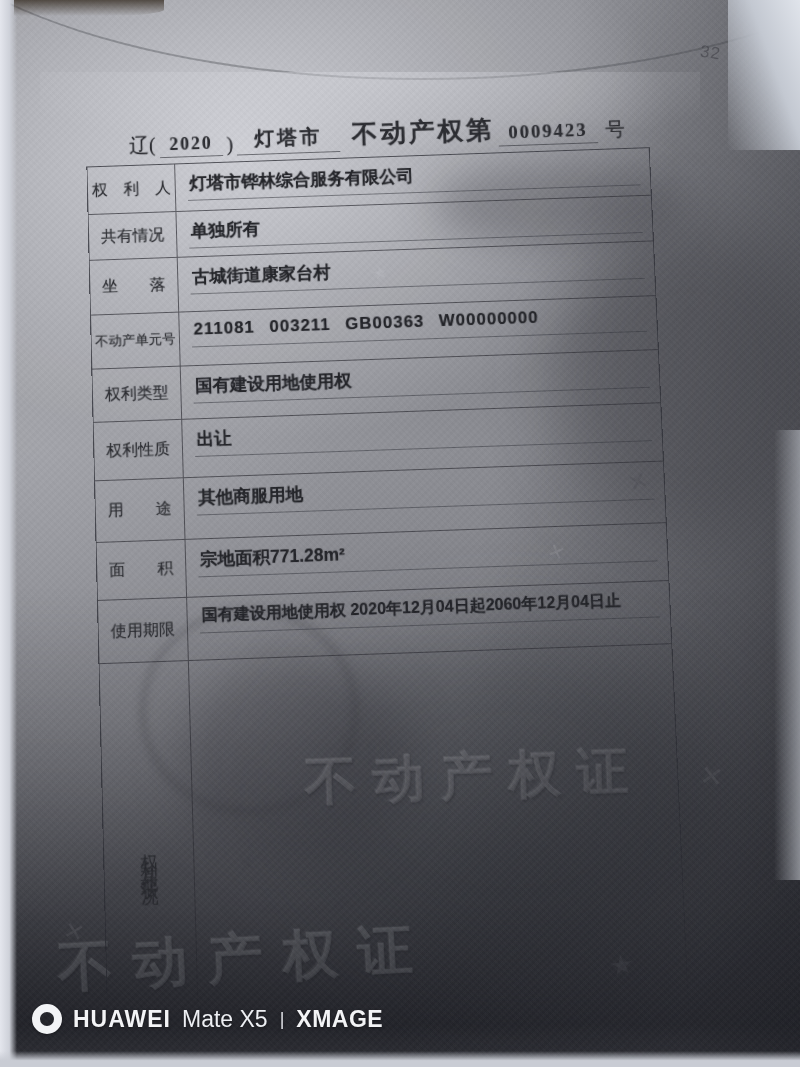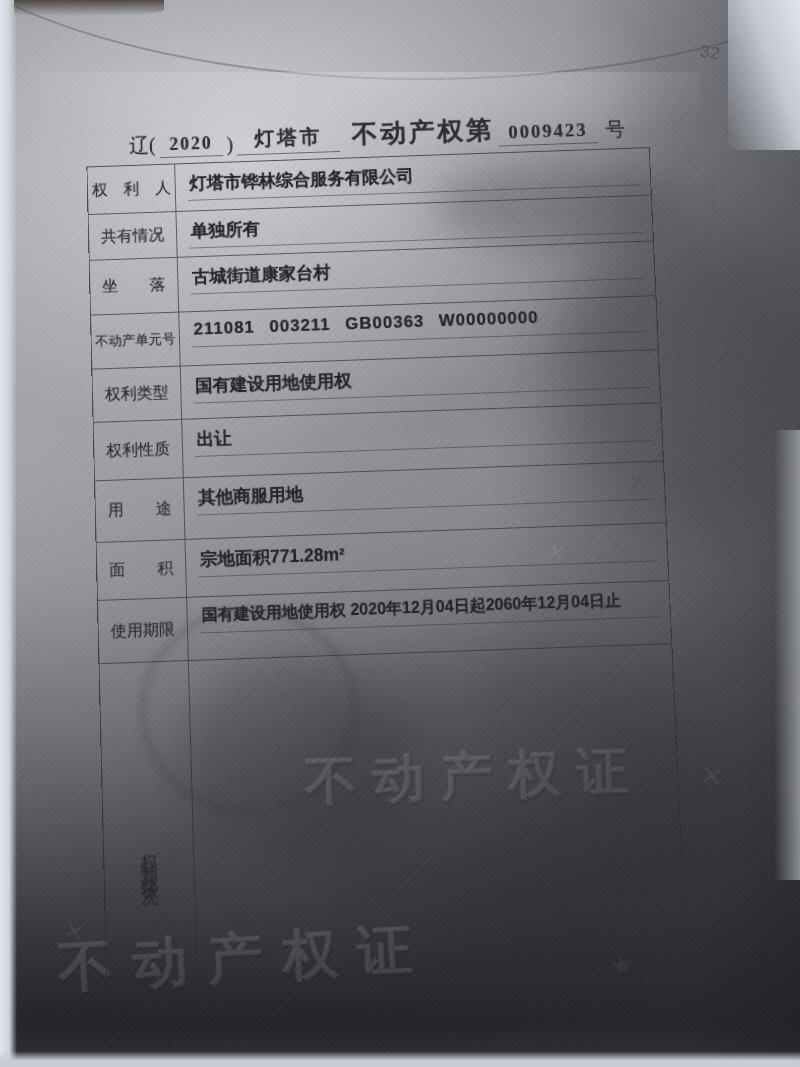--- a/index.html
+++ b/index.html
@@ -206,14 +206,21 @@
   </div>
 
   <div class="shade-overlay"></div>
   <div class="grain"></div>
   <div class="layer edge-left"></div>
   <div class="layer corner-tl-dark"></div>
   <div class="layer corner-tr"></div>
   <div class="layer right-page-edge"></div>
   <div class="layer strip-bottom"></div>
 
+  <div class="wm">
+    <span class="wm-ring"></span>
+    <span class="wm-brand">HUAWEI</span>
+    <span class="wm-model">Mate X5</span>
+    <span class="wm-sep">|</span>
+    <span class="wm-engine">XMAGE</span>
+  </div>
 
 </div>
 
 </body></html>

